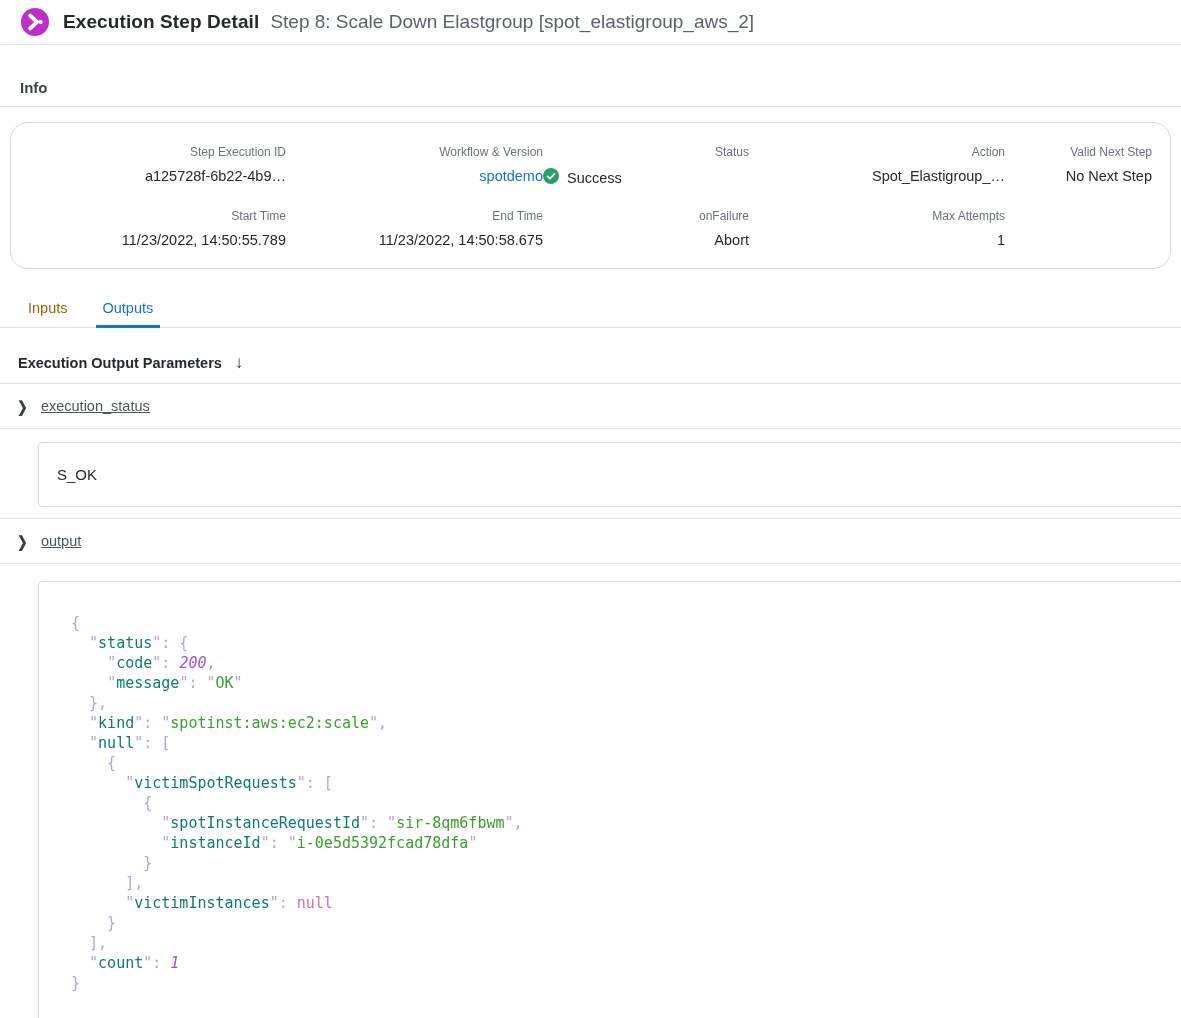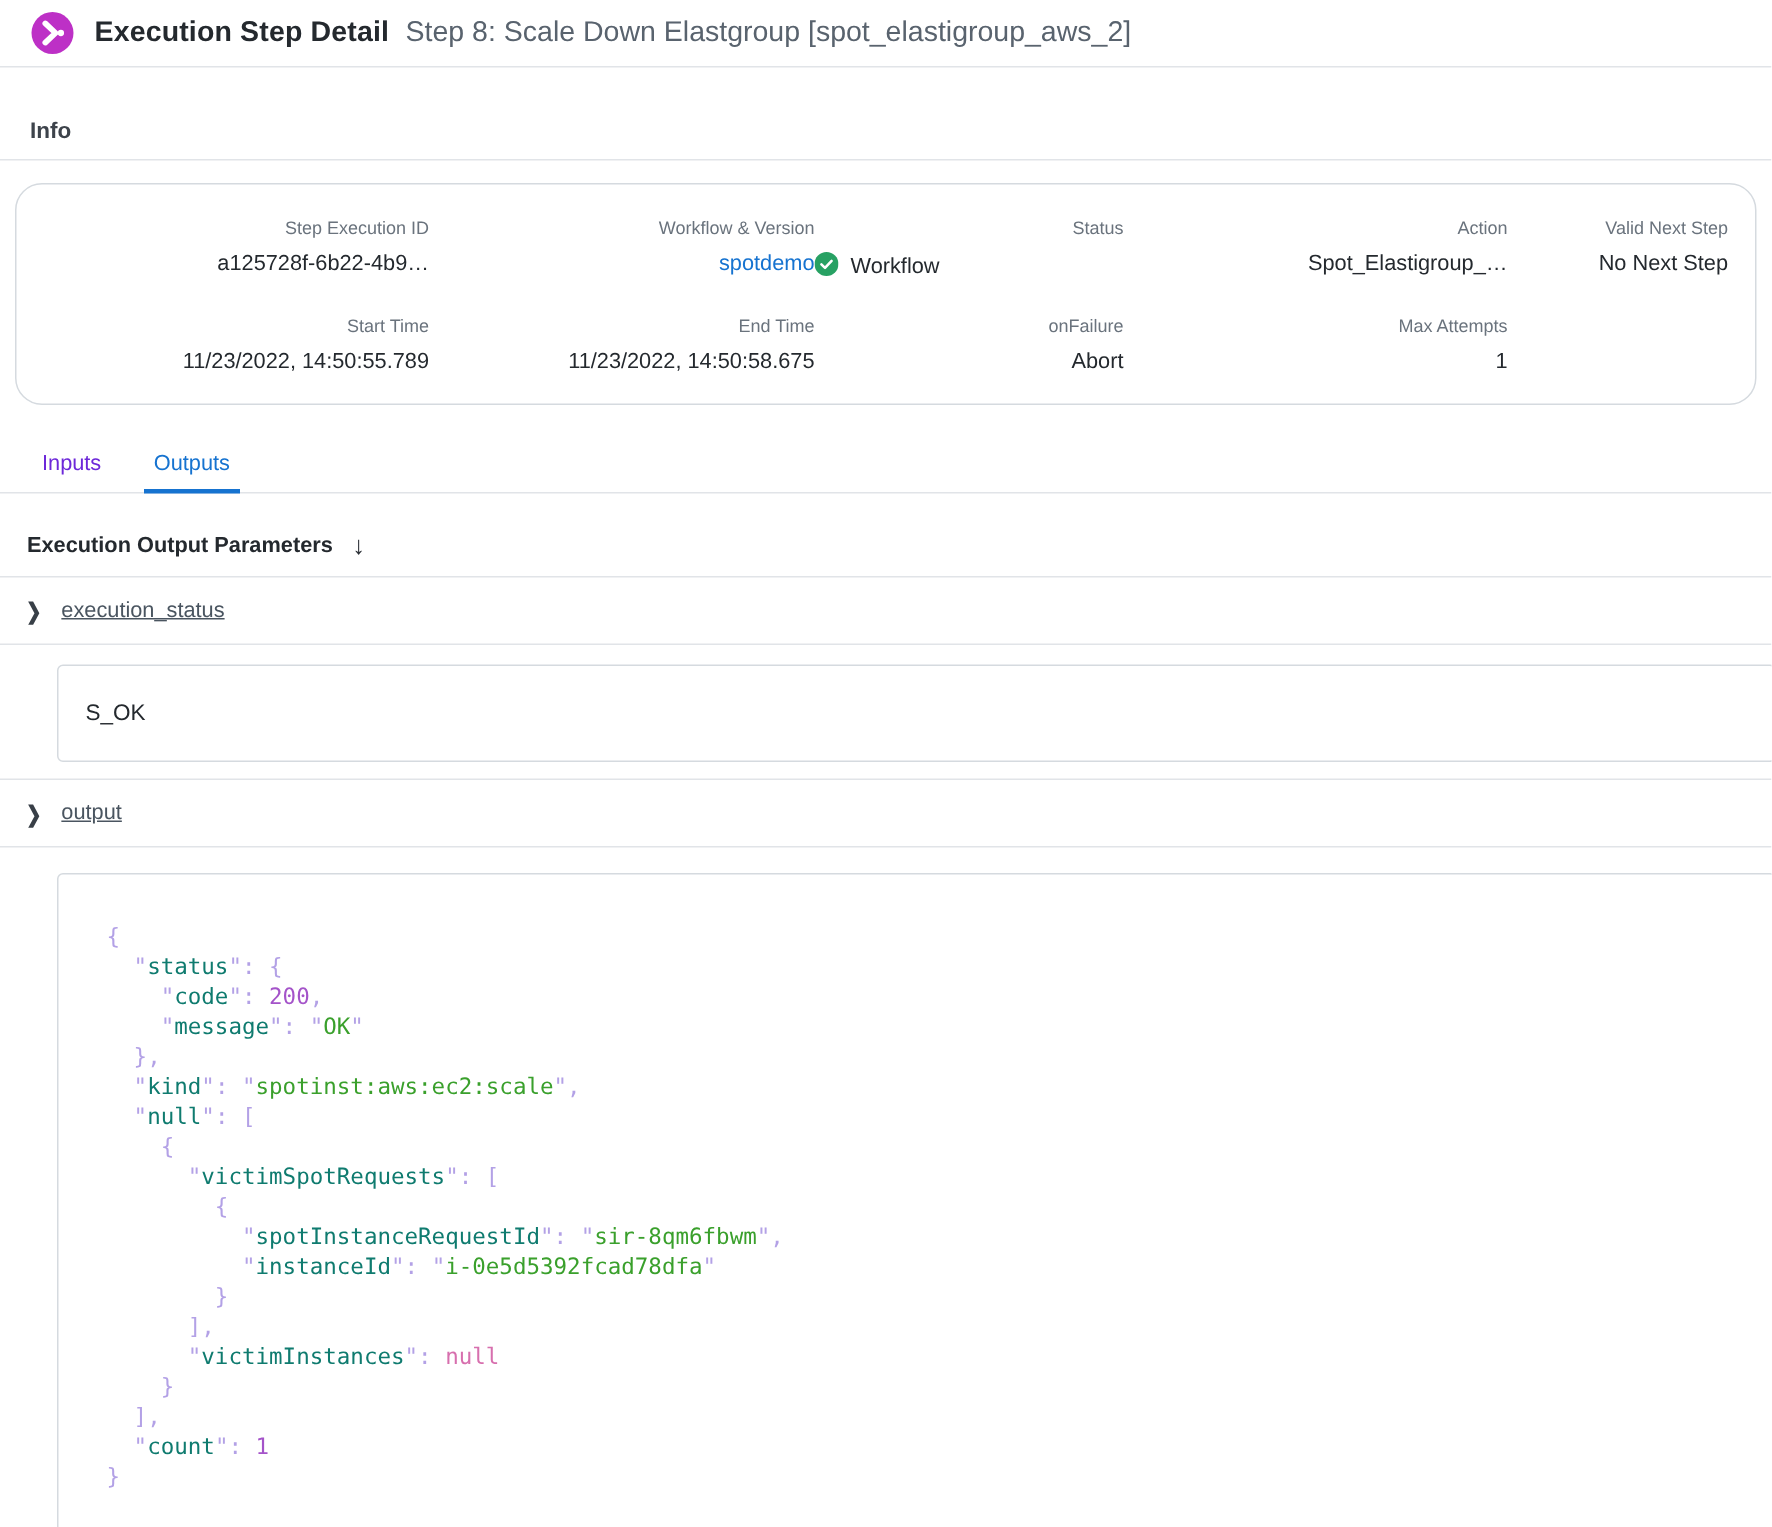--- a/index.html
+++ b/index.html
@@ -26,21 +26,21 @@
                padding:22px 18px 20px;
                display:grid; grid-template-columns:257px 257px 206px 256px 1fr; row-gap:22px;text-align:right; }
   .flabel { font-size:12px; color:var(--label); margin-bottom:9px; }
   .fvalue { font-size:14.5px; color:var(--text); }
   .fvalue.link { color:var(--link); cursor:pointer; }
   .status-value { display:flex; align-items:center; gap:8px; }
   .success-circle { fill:var(--success); }
 
   
   .tabs { display:flex; padding-left:21px; margin-top:22px; border-bottom:1px solid var(--divider); }
-  .tab { padding:9px 7px; margin-right:21px; font-size:14.5px; color:#6d28d9; cursor:pointer;
+  .tab { padding:9px 7px; margin-right:21px; font-size:14.5px; color:#a16207; cursor:pointer;
          border-bottom:3px solid transparent; margin-bottom:-1px; }
   .tab.active { color:var(--link); border-bottom-color:var(--link); }
 
   
   .params-title-row { display:flex; align-items:center; gap:13px; padding:26px 18px 12px;
                       border-bottom:1px solid var(--divider);
                       font-size:14.5px; font-weight:700; color:var(--text); }
   .down-arrow { font-size:17px; font-weight:600; color:#2b3036; cursor:pointer; line-height:1; }
 
   .param-header { display:flex; align-items:center; gap:13px; padding:14px 18px 14px 17px;
@@ -52,21 +52,21 @@
   .value-box { margin:13px -3px 11px 38px; border:1px solid var(--card-border); border-radius:4px;
                padding:23px 18px; font-size:15px; color:var(--text); }
 
   .code-box { margin:17px -3px 10px 38px; border:1px solid var(--card-border); border-radius:4px;
               padding:31px 32px 36px;
               font-family:"DejaVu Sans Mono", monospace; font-size:15px; line-height:20px;
               color:var(--code-punct); white-space:pre; overflow:hidden; }
   .tok-p   { color:var(--code-punct); }
   .tok-k   { color:var(--code-key); }
   .tok-s   { color:var(--code-string); }
-  .tok-num { color:var(--code-number); }
+  .tok-num { color:var(--code-number);font-style:italic; }
   .tok-n   { color:var(--code-null); }
 </style>
 </head>
 <body>
 
 <header class="topbar">
   <span class="logo">
     <svg width="30" height="30" viewBox="0 0 30 30">
       <circle class="logo-circle" cx="15" cy="15" r="14"></circle>
       <path d="M10.2 8.6 L17 15 L10.2 21.4" fill="none" stroke="#fff" stroke-width="3.8" stroke-linecap="round" stroke-linejoin="round"></path>
@@ -90,21 +90,21 @@
   </div>
   <div class="cell">
     <div class="flabel">Status</div>
     <div class="fvalue status-value">
       <span>
         <svg width="16" height="16" viewBox="0 0 16 16">
           <circle class="success-circle" cx="8" cy="8" r="8"></circle>
           <path d="M4.6 8.3 L7 10.6 L11.4 5.9" stroke="#fff" stroke-width="1.7" fill="none" stroke-linecap="round" stroke-linejoin="round"></path>
         </svg>
       </span>
-      <span>Workflow</span>
+      <span>Success</span>
     </div>
   </div>
   <div class="cell">
     <div class="flabel">Action</div>
     <div class="fvalue">Spot_Elastigroup_…</div>
   </div>
   <div class="cell">
     <div class="flabel">Valid Next Step</div>
     <div class="fvalue">No Next Step</div>
   </div>

